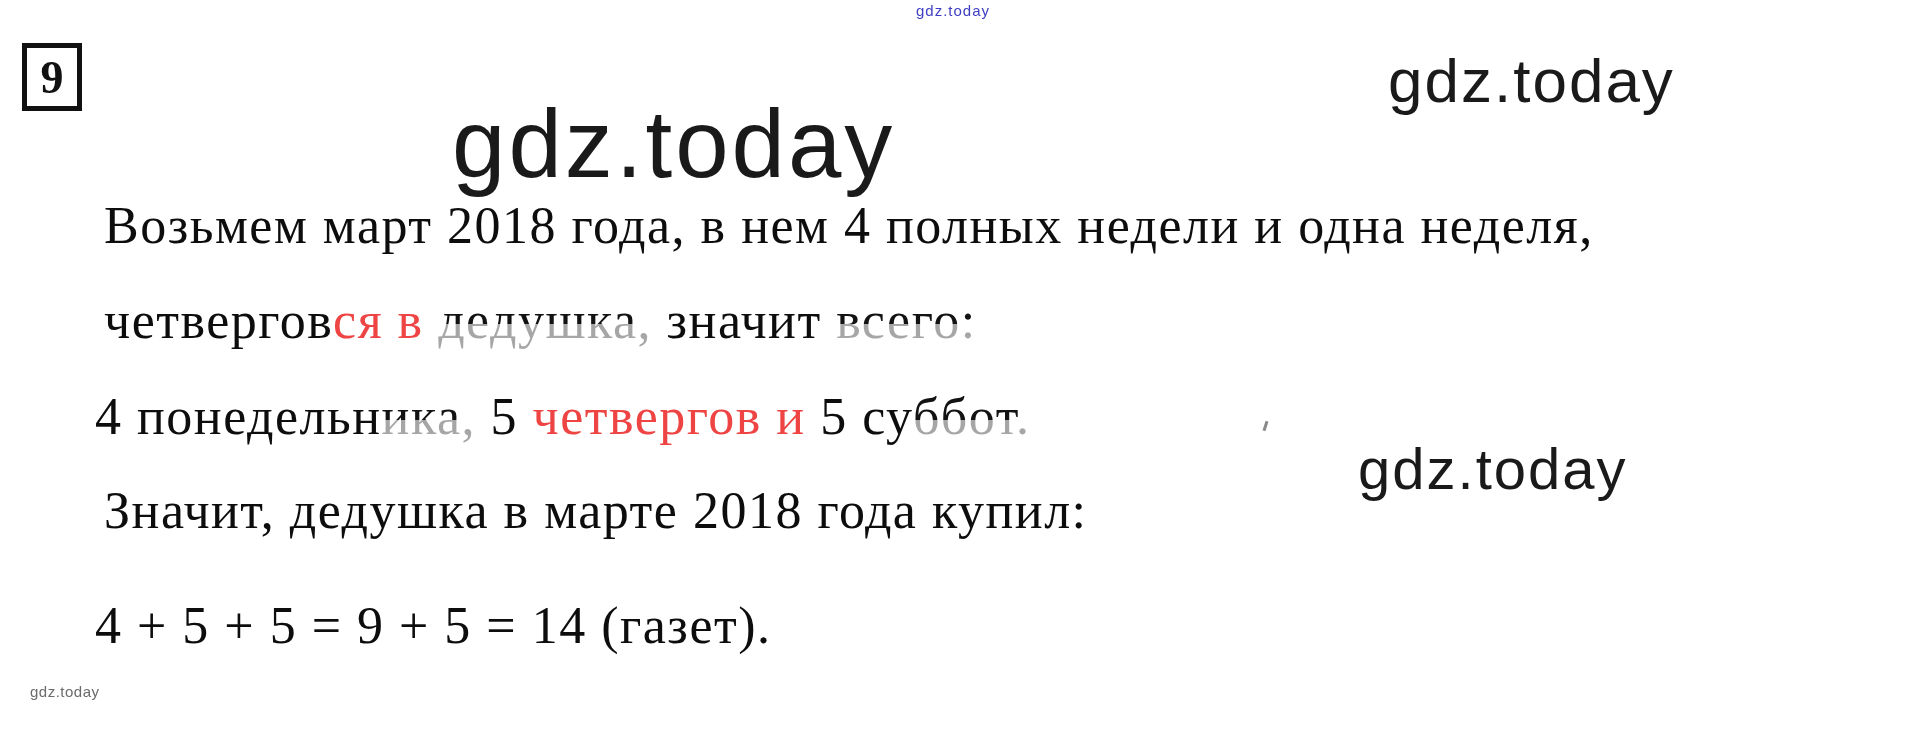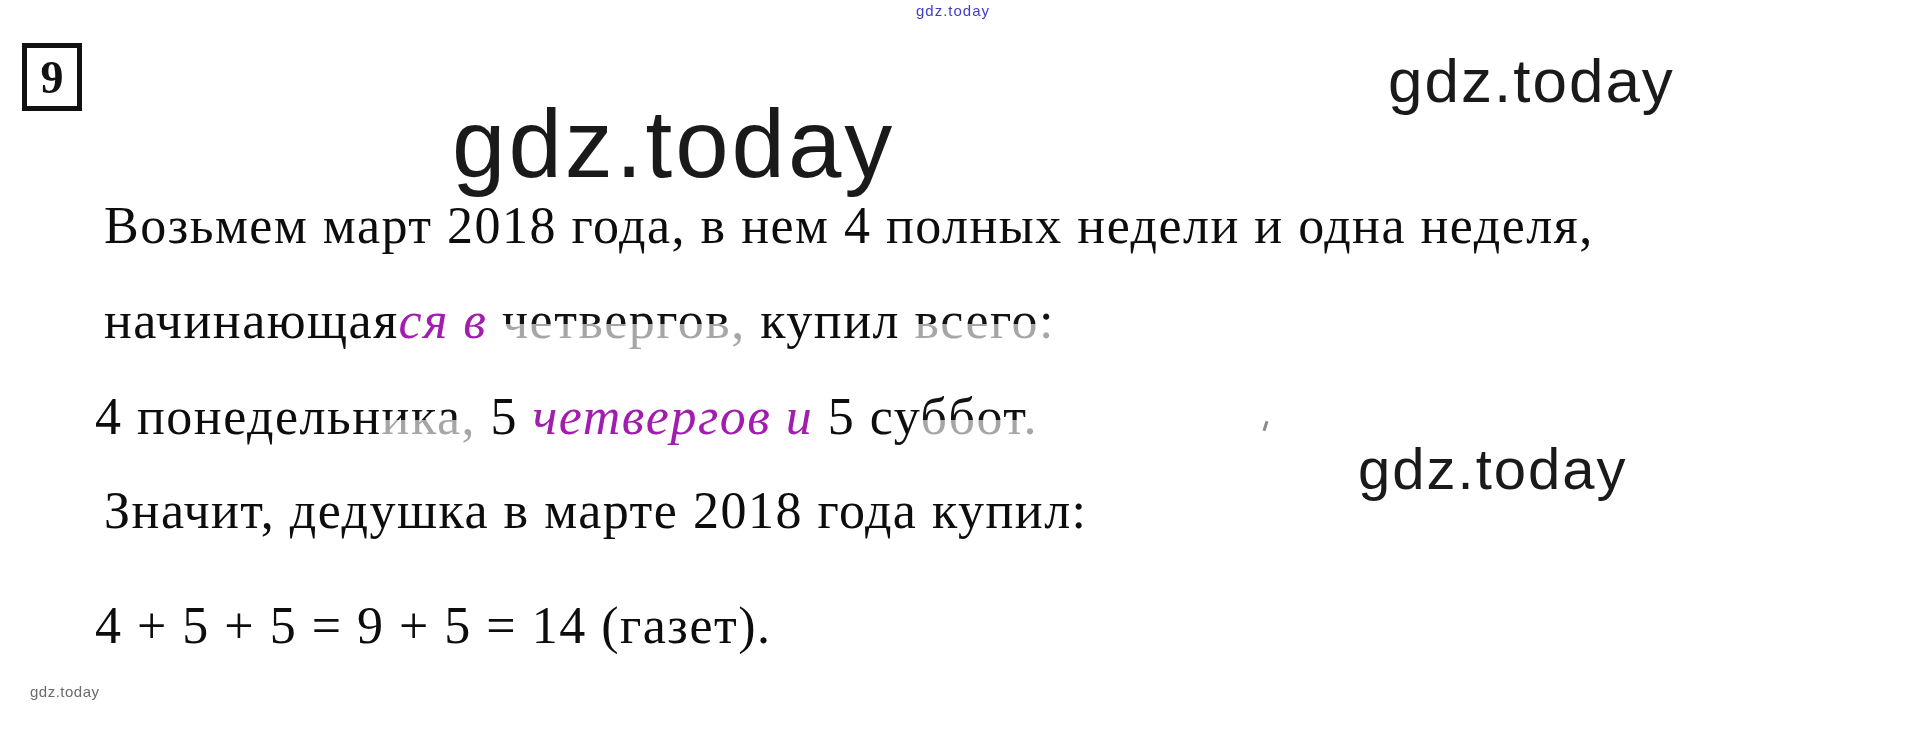--- a/index.html
+++ b/index.html
@@ -112,21 +112,21 @@
 
   .seg-dark  { color: #0d0d0d; }
   
   .seg-mid   {
     background: linear-gradient(to bottom, #121212 56%, #a6a6a6 56%);
     -webkit-background-clip: text;
     background-clip: text;
     color: #4a4a4a;
     -webkit-text-fill-color: transparent;
   }
-  .seg-faded { color: #a21caf; font-style: italic; }
+  .seg-faded { color: #ef4444; }
 
   
   .artifact {
     position: absolute;
     left: 1264px;
     top: 421px;
     width: 3px;
     height: 10px;
     background: #8a8a8a;
     transform: rotate(18deg);
@@ -146,21 +146,21 @@
   <div class="wm wm-large">gdz.today</div>
 
   <div class="wm wm-top-right">gdz.today</div>
 
   <div class="wm wm-mid-right">gdz.today</div>
 
   <div class="wm wm-bottom-left">gdz.today</div>
 
   <div class="solution">
       <div class="text-line line-1"><span class="seg-dark">Возьмем март 2018 года, в нем 4 полных недели и одна неделя,</span></div>
-      <div class="text-line line-2"><span class="seg-dark">начинающая</span><span class="seg-faded">ся в </span><span class="seg-mid">четвергов,</span><span class="seg-dark"> купил </span><span class="seg-mid">всего:</span></div>
+      <div class="text-line line-2"><span class="seg-dark">четвергов</span><span class="seg-faded">ся в </span><span class="seg-mid">дедушка,</span><span class="seg-dark"> значит </span><span class="seg-mid">всего:</span></div>
       <div class="text-line line-3"><span class="seg-dark">4 понедельн</span><span class="seg-mid">ика, </span><span class="seg-dark">5 </span><span class="seg-faded">четвергов и </span><span class="seg-dark">5 </span><span class="seg-dark">су</span><span class="seg-mid">ббот.</span></div>
       <div class="text-line line-4"><span class="seg-dark">Значит, дедушка в марте 2018 года купил:</span></div>
       <div class="text-line line-5"><span class="seg-dark">4 + 5 + 5 = 9 + 5 = 14 (газет).</span></div>
     </div>
 
   <div class="artifact"></div>
 
 </div>
 
 </body></html>

